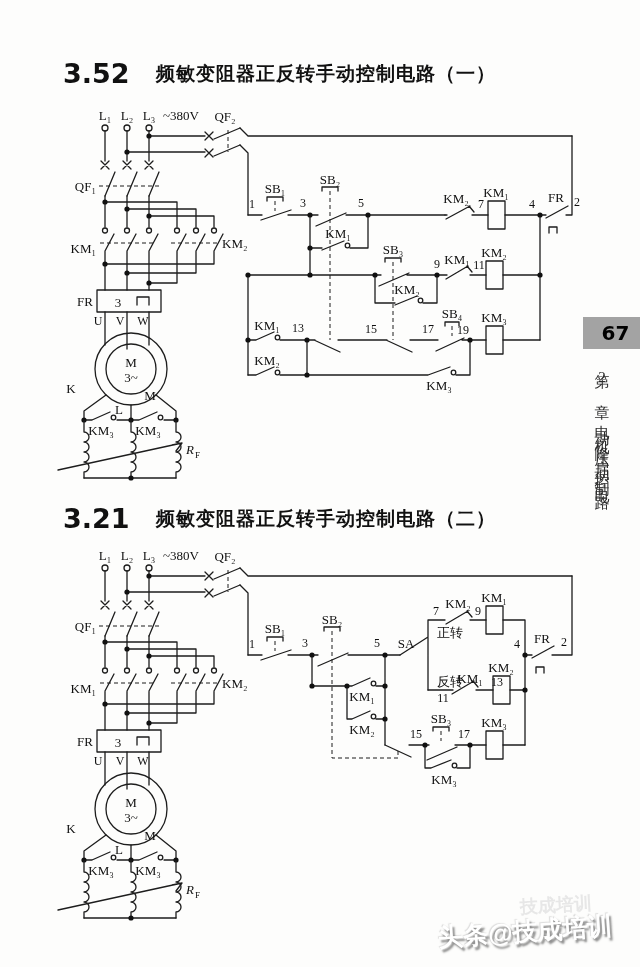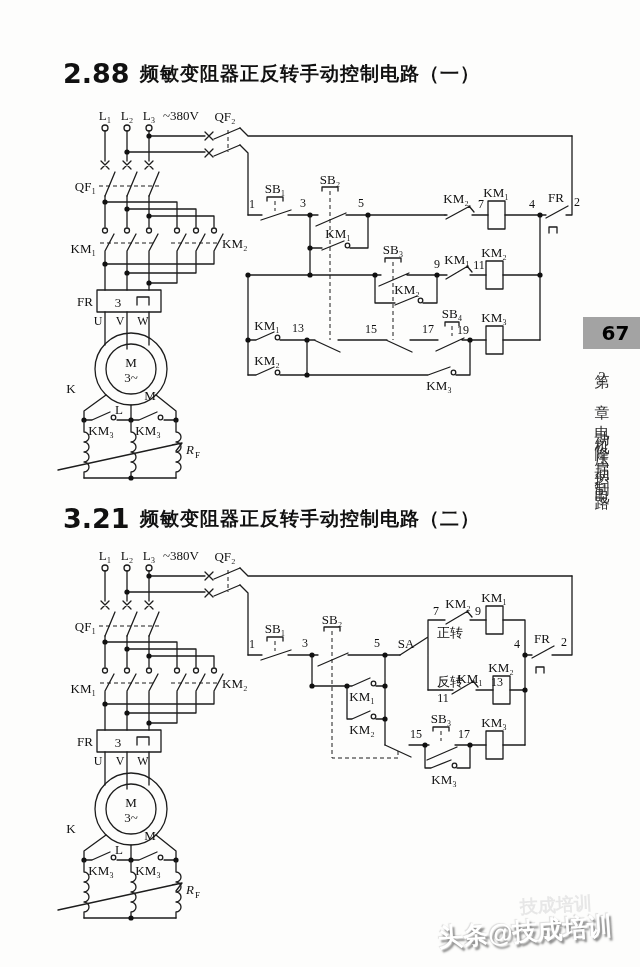--- a/index.html
+++ b/index.html
@@ -1,19 +1,19 @@
 <!DOCTYPE html>
 <html><head>
 <meta charset="utf-8">
 <style>
   html,body{margin:0;padding:0;}
   body{width:640px;height:967px;position:relative;background:#fdfdfc;font-family:"Liberation Sans",sans-serif;overflow:hidden;}
   .titleRow{position:absolute;left:0;width:600px;white-space:nowrap;}
   .titleNum{font-family:"DejaVu Sans",sans-serif;font-weight:bold;font-size:27px;color:#111;display:inline-block;vertical-align:middle;}
-  .titleTxt{font-weight:bold;font-size:19px;color:#111;display:inline-block;vertical-align:middle;margin-left:6px;letter-spacing:1px;}
+  .titleTxt{font-weight:bold;font-size:19px;color:#111;display:inline-block;vertical-align:middle;margin-left:22px;letter-spacing:1px;}
   svg{position:absolute;left:0;top:0;}
   .wire{stroke:#1d1d1d;stroke-width:1.3;fill:none;stroke-linecap:round;stroke-linejoin:round;}
   .dash{stroke:#1d1d1d;stroke-width:1;fill:none;stroke-dasharray:4,3;}
   .dot{fill:#111;stroke:none;}
   .lbl{font-family:"Liberation Serif",serif;font-size:13px;fill:#101010;}
   .num{font-family:"Liberation Serif",serif;font-size:12px;fill:#101010;}
   .cn{font-family:"Liberation Serif",serif;font-size:13px;fill:#101010;}
   .it{font-style:italic;}
   .small{font-size:9px;}
   .pageBox{position:absolute;left:583px;top:317px;width:65px;height:32px;background:#a3a3a3;color:#000;
@@ -23,21 +23,21 @@
   .sideText .sec{margin-top:14px;}
   .wm{position:absolute;left:438px;top:915px;font-size:25px;font-weight:bold;color:#ffffff;white-space:nowrap;
     transform:rotate(-4deg);text-shadow:2px 3px 2px rgba(70,70,70,.6),-1px -1px 1px rgba(150,150,150,.3);}
   .wmGhost{position:absolute;left:520px;top:893px;font-size:18px;font-weight:bold;color:#e4e4e4;white-space:nowrap;
     transform:rotate(-3deg);opacity:.85;}
 </style>
 </head>
 <body>
 
 <div class="titleRow" style="top:58px;left:63px;">
-  <span class="titleNum">2.88</span>
+  <span class="titleNum">3.52</span>
   <span class="titleTxt">频敏变阻器正反转手动控制电路（一）</span>
 </div>
 <div class="titleRow" style="top:503px;left:63px;">
   <span class="titleNum">3.21</span>
   <span class="titleTxt">频敏变阻器正反转手动控制电路（二）</span>
 </div>
 
 <svg width="640" height="967" viewBox="0 0 640 967">
   <defs>
     <g id="pwr">

